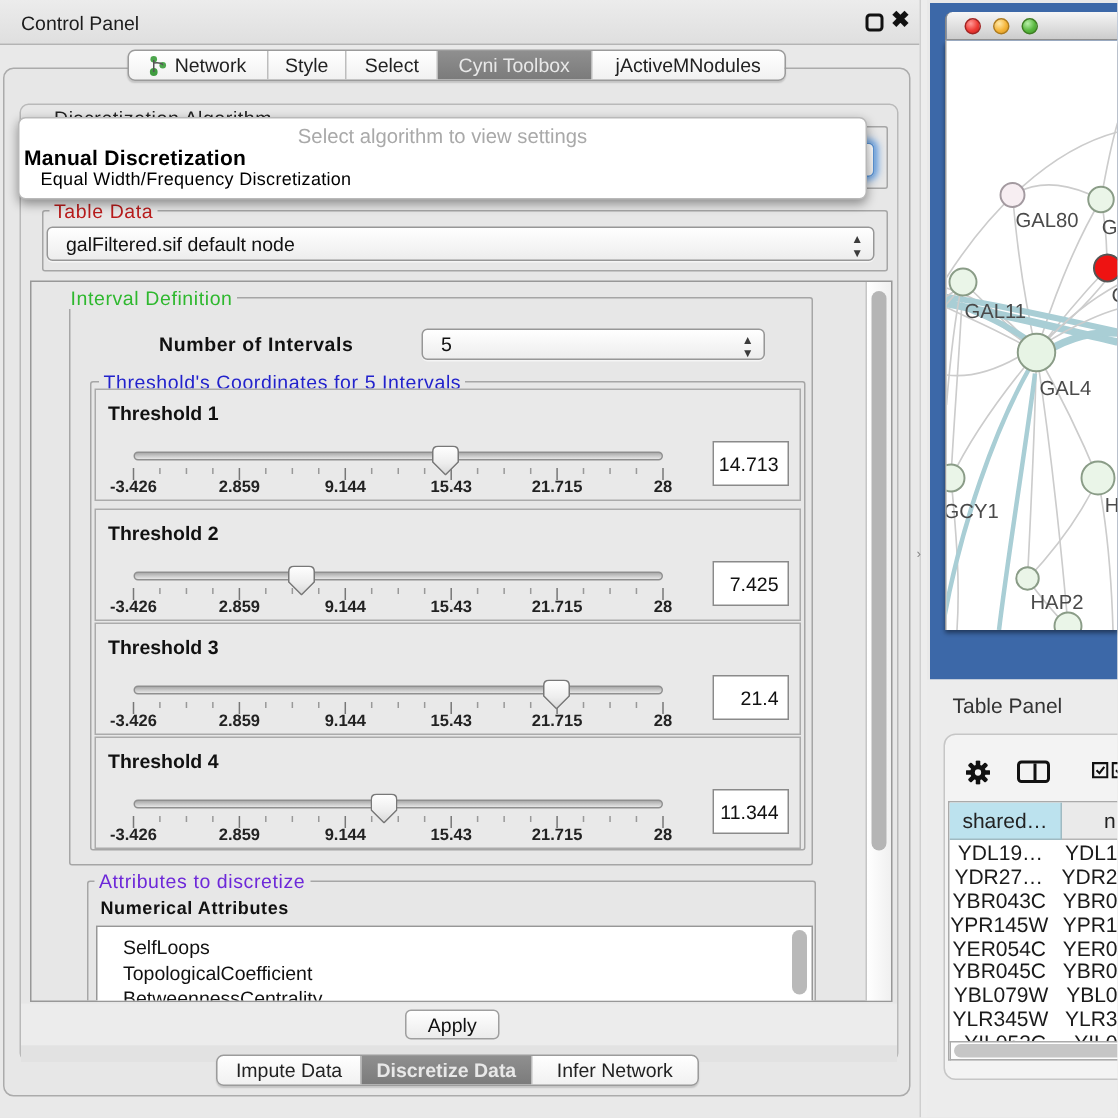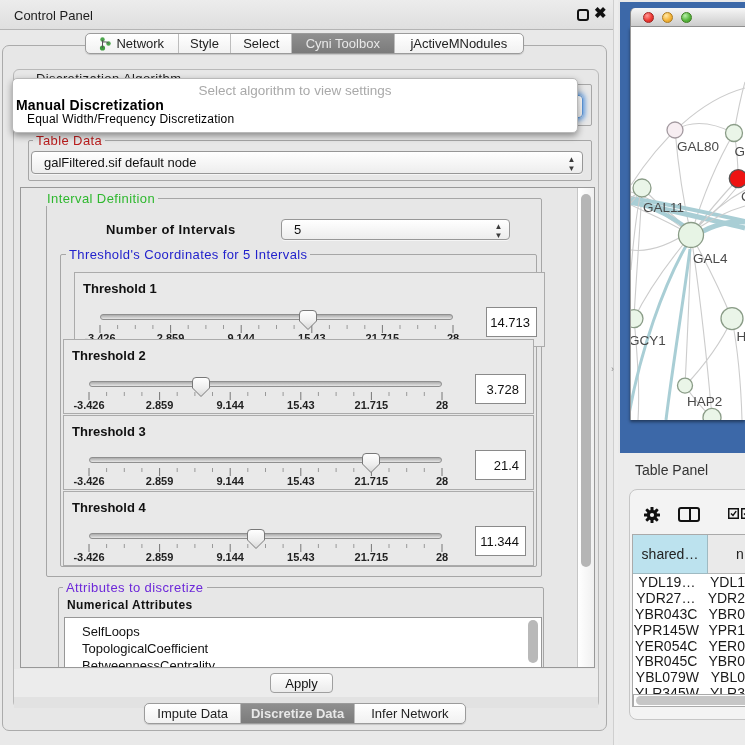--- a/index.html
+++ b/index.html
@@ -120,21 +120,21 @@
 
   <div class="group" style="left:25px; top:10px; width:496px; height:379px;"></div>
   <div class="gtitle" style="left:23px; top:3px; color:#2eb82e;">Interval Definition</div>
 
   <div class="abs" style="left:85px; top:34px; font-size:13px; letter-spacing:0.4px; font-weight:bold; color:#111;">Number of Intervals</div>
   <div class="combo" style="left:260px; top:31px; width:229px; height:21px; padding-left:12px;">5<span class="arr" style="top:2px;">▲<br>▼</span></div>
 
   <div class="group" style="left:39px; top:66px; width:477px; height:313px;"></div>
   <div class="gtitle" style="left:45px; top:59px; color:#2222cc;">Threshold's Coordinates for 5 Intervals</div>
 
-    <div class="tpanel" style="top:84px;margin-left:11px;">
+    <div class="tpanel" style="top:71px;">
     <div class="tt">Threshold 1</div>
     <div class="track"></div>
     <svg style="position:absolute;left:21px;top:52px;" width="361" height="10" viewBox="0 0 361 10">
         <line x1="4.0" y1="0" x2="4.0" y2="8" stroke="#777" stroke-width="1"></line>
         <line x1="21.6" y1="0" x2="21.6" y2="4" stroke="#999" stroke-width="1"></line>
         <line x1="39.3" y1="0" x2="39.3" y2="4" stroke="#999" stroke-width="1"></line>
         <line x1="56.9" y1="0" x2="56.9" y2="4" stroke="#999" stroke-width="1"></line>
         <line x1="74.6" y1="0" x2="74.6" y2="8" stroke="#777" stroke-width="1"></line>
         <line x1="92.2" y1="0" x2="92.2" y2="4" stroke="#999" stroke-width="1"></line>
         <line x1="109.9" y1="0" x2="109.9" y2="4" stroke="#999" stroke-width="1"></line>
@@ -206,21 +206,21 @@
             </linearGradient>
           </defs>
           <path d="M4,0.5 H14 Q17.5,0.5 17.5,4 V11 L9,19.5 L0.5,11 V4 Q0.5,0.5 4,0.5 Z" fill="url(#tg)" stroke="#787878" stroke-width="1"></path>
         </svg></div>
     <div style="position:absolute;left:25.0px;top:59px;transform:translateX(-50%);font-size:11px;font-weight:bold;color:#222;">-3.426</div>
       <div style="position:absolute;left:95.6px;top:59px;transform:translateX(-50%);font-size:11px;font-weight:bold;color:#222;">2.859</div>
       <div style="position:absolute;left:166.2px;top:59px;transform:translateX(-50%);font-size:11px;font-weight:bold;color:#222;">9.144</div>
       <div style="position:absolute;left:236.8px;top:59px;transform:translateX(-50%);font-size:11px;font-weight:bold;color:#222;">15.43</div>
       <div style="position:absolute;left:307.4px;top:59px;transform:translateX(-50%);font-size:11px;font-weight:bold;color:#222;">21.715</div>
       <div style="position:absolute;left:378.0px;top:59px;transform:translateX(-50%);font-size:11px;font-weight:bold;color:#222;">28</div>
-    <div class="vbox">3.728</div>
+    <div class="vbox">7.425</div>
   </div>
   <div class="tpanel" style="top:227px;">
     <div class="tt">Threshold 3</div>
     <div class="track"></div>
     <svg style="position:absolute;left:21px;top:52px;" width="361" height="10" viewBox="0 0 361 10">
         <line x1="4.0" y1="0" x2="4.0" y2="8" stroke="#777" stroke-width="1"></line>
         <line x1="21.6" y1="0" x2="21.6" y2="4" stroke="#999" stroke-width="1"></line>
         <line x1="39.3" y1="0" x2="39.3" y2="4" stroke="#999" stroke-width="1"></line>
         <line x1="56.9" y1="0" x2="56.9" y2="4" stroke="#999" stroke-width="1"></line>
         <line x1="74.6" y1="0" x2="74.6" y2="8" stroke="#777" stroke-width="1"></line>
@@ -408,21 +408,21 @@
   </div>
 <svg class="abs" style="left:728px; top:508px;" width="11" height="11" viewBox="0 0 11 11">
     <rect x="0.75" y="0.75" width="9.5" height="9.5" fill="none" stroke="#111" stroke-width="1.5"></rect>
     <path d="M3,5.5 L5,7.5 L8.2,3.2" fill="none" stroke="#111" stroke-width="1.4"></path>
   </svg>
 <svg class="abs" style="left:741px; top:508px;" width="11" height="11" viewBox="0 0 11 11">
     <rect x="0.75" y="0.75" width="9.5" height="9.5" fill="none" stroke="#111" stroke-width="1.5"></rect>
     <path d="M3,5.5 L5,7.5 L8.2,3.2" fill="none" stroke="#111" stroke-width="1.4"></path>
   </svg>
 <div class="abs" style="left:632px; top:534px; width:113px; height:173px; border:1px solid #aaa; border-right:none; background:#fff; overflow:hidden;">
-<div style="display:flex; height:39px;">
+<div style="display:flex; height:25px;">
       <div style="width:75px; background:#bce2ee; border-right:1px solid #9fbac2; border-bottom:1px solid #9fbac2; font-size:14px; color:#222; display:flex; align-items:center; justify-content:center;">shared…</div>
       <div style="flex:1; background:#eaeaea; border-bottom:1px solid #b5b5b5; font-size:14px; color:#222; display:flex; align-items:center; padding-left:28px;">n</div>
     </div>
 <div style="display:flex; height:15.9px; font-size:14px; color:#1a1a1a;">
       <div style="width:76px; display:flex; align-items:center; justify-content:center;">YDL19…</div>
       <div style="flex:1; display:flex; align-items:center; padding-left:9px;">YDL1</div>
     </div>
 <div style="display:flex; height:15.9px; font-size:14px; color:#1a1a1a;">
       <div style="width:76px; display:flex; align-items:center; justify-content:center;">YDR27…</div>
       <div style="flex:1; display:flex; align-items:center; padding-left:9px;">YDR2</div>

